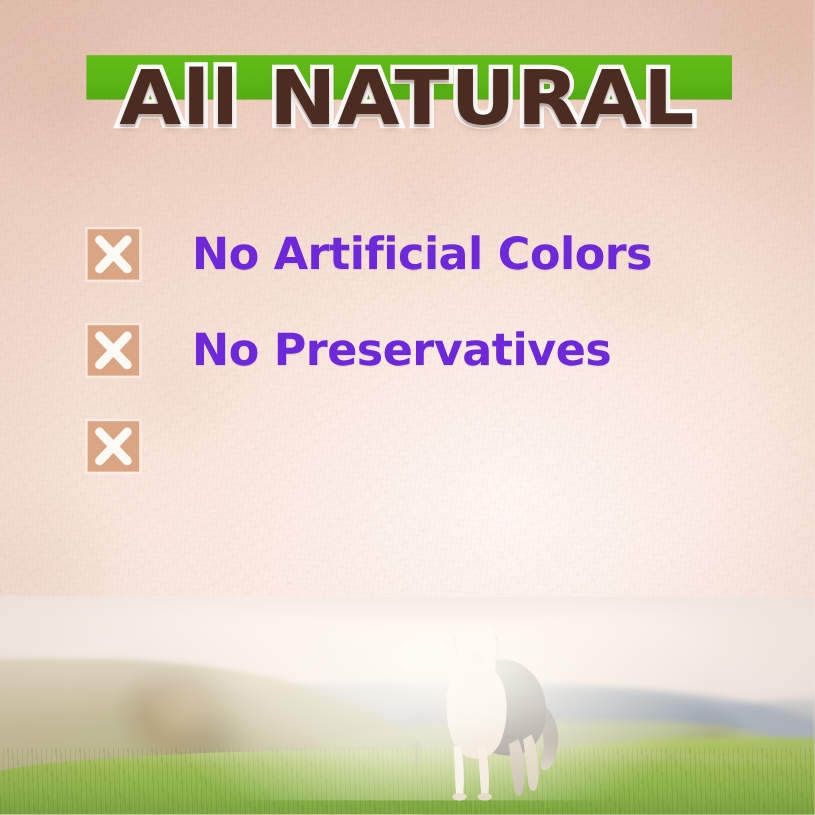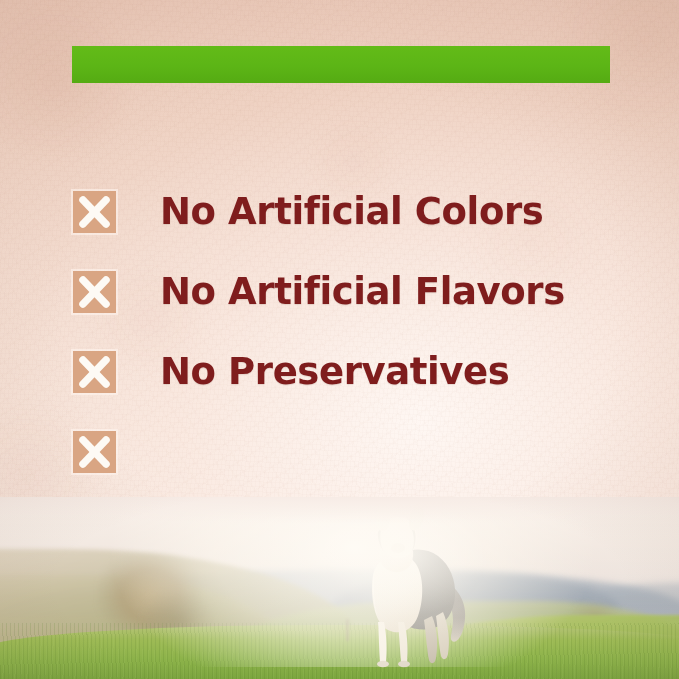--- a/index.html
+++ b/index.html
@@ -121,21 +121,21 @@
     display: block;
     width: 43px;
     height: 42px;
   }
   .claim-label {
     margin-left: 44px;
     font-family: "DejaVu Sans", sans-serif;
     font-weight: bold;
     font-size: 37px;
     line-height: 42px;
-    color: #7f1d1d;
+    color: #6d28d9;
     letter-spacing: -0.4px;
     white-space: nowrap;
     text-shadow: 0 1px 1px rgba(120,90,72,0.16);
   }
 
   
   .photo {
     position: absolute;
     left: 0;
     top: 497px;
@@ -320,46 +320,38 @@
 <body>
 
 <div id="poster">
 
   <div class="paper-base"></div>
   <div class="paper-grain"></div>
   <div class="paper-blotch"></div>
   <div class="paper-vignette"></div>
 
   <div class="green-bar"></div>
+  <div class="headline-wrap">
+    <div class="headline-text">All NATURAL</div>
+  </div>
 
   <div class="claims">
 
     <div class="claim-row">
       <div class="xbox">
         <svg viewBox="0 0 43 42" aria-hidden="true">
           <g stroke="#fdfaf5" stroke-width="7.5" stroke-linecap="round">
             <line x1="10" y1="9" x2="33" y2="33"></line>
             <line x1="33" y1="9" x2="10" y2="33"></line>
           </g>
         </svg>
       </div>
       <div class="claim-label">No Artificial Colors</div>
     </div>
 
-    <div class="claim-row">
-      <div class="xbox">
-        <svg viewBox="0 0 43 42" aria-hidden="true">
-          <g stroke="#fdfaf5" stroke-width="7.5" stroke-linecap="round">
-            <line x1="10" y1="9" x2="33" y2="33"></line>
-            <line x1="33" y1="9" x2="10" y2="33"></line>
-          </g>
-        </svg>
-      </div>
-      <div class="claim-label">No Artificial Flavors</div>
-    </div>
 
     <div class="claim-row">
       <div class="xbox">
         <svg viewBox="0 0 43 42" aria-hidden="true">
           <g stroke="#fdfaf5" stroke-width="7.5" stroke-linecap="round">
             <line x1="10" y1="9" x2="33" y2="33"></line>
             <line x1="33" y1="9" x2="10" y2="33"></line>
           </g>
         </svg>
       </div>

